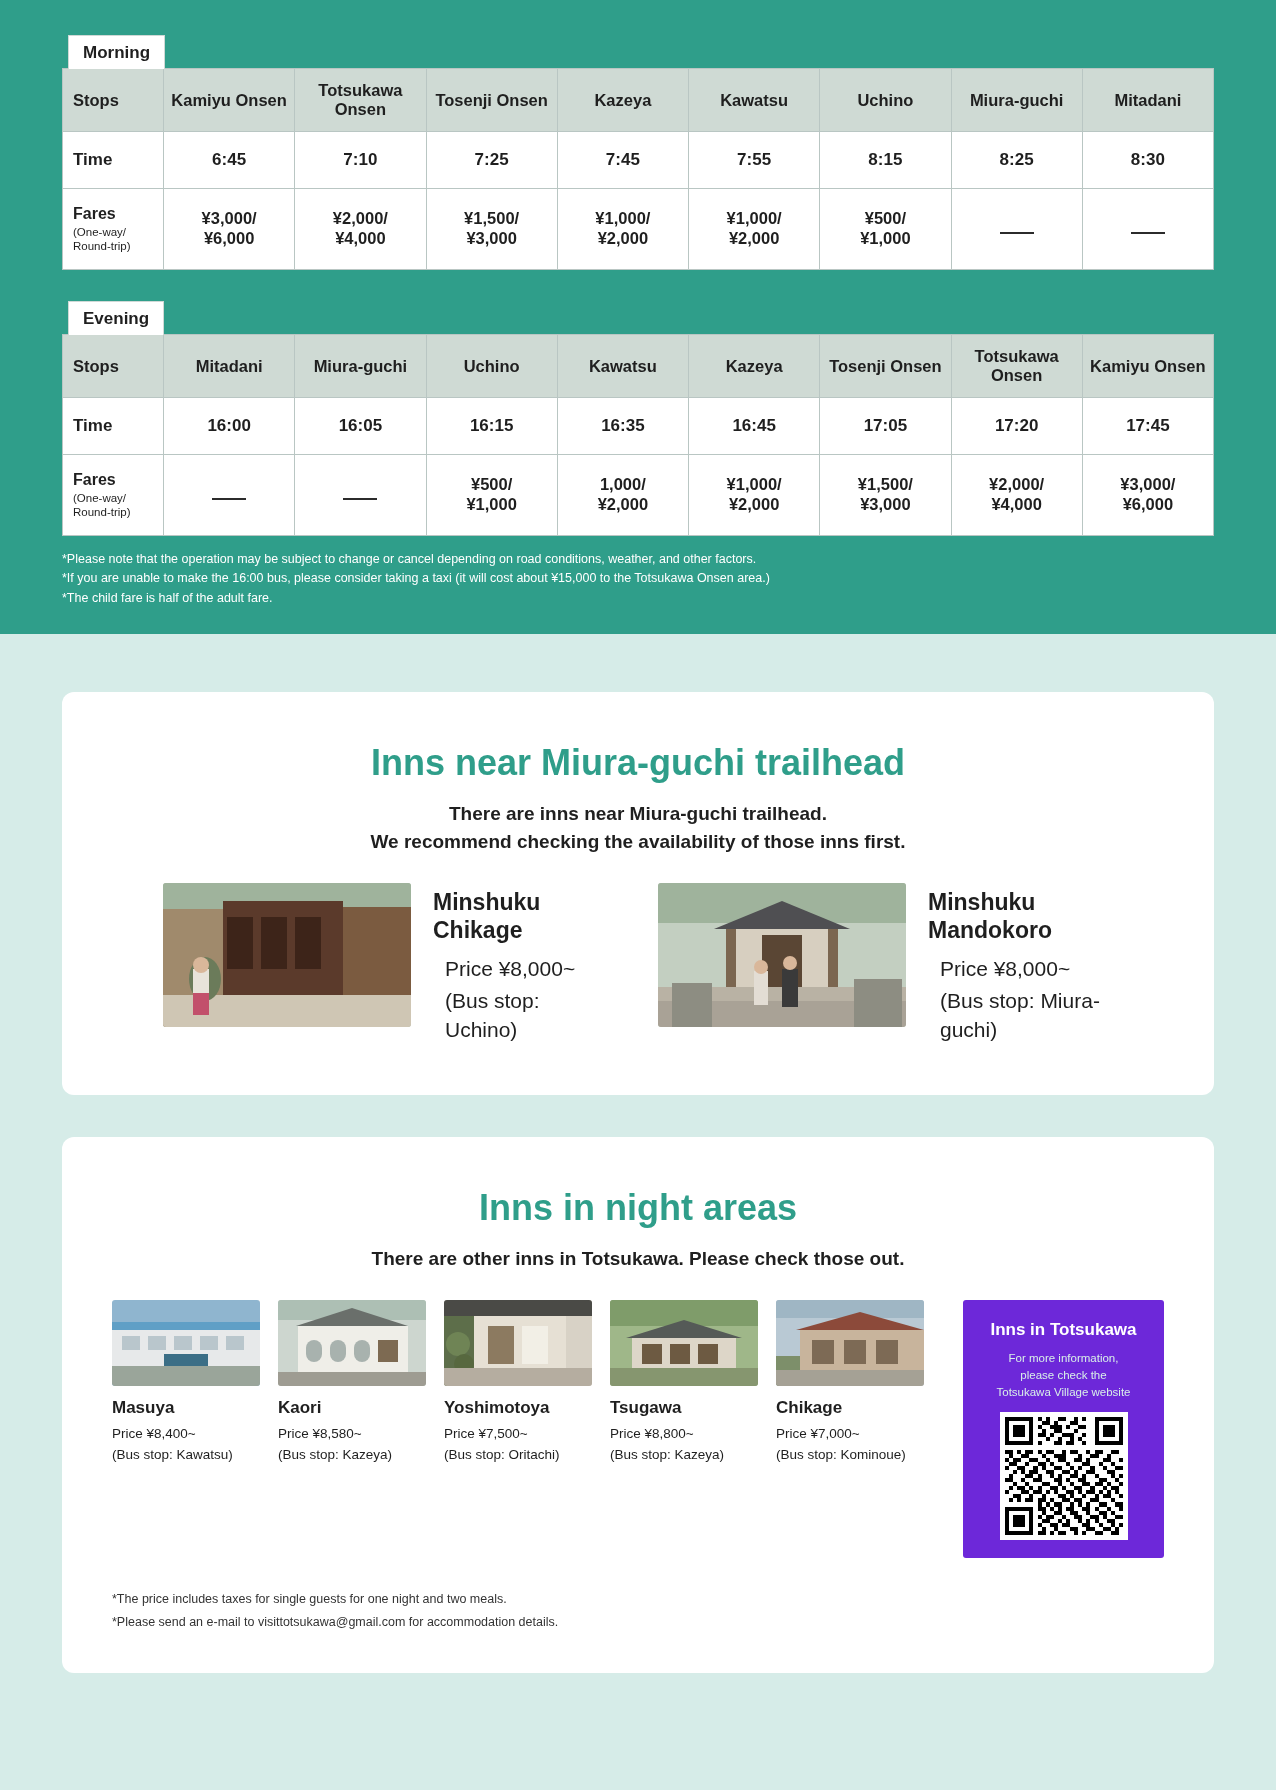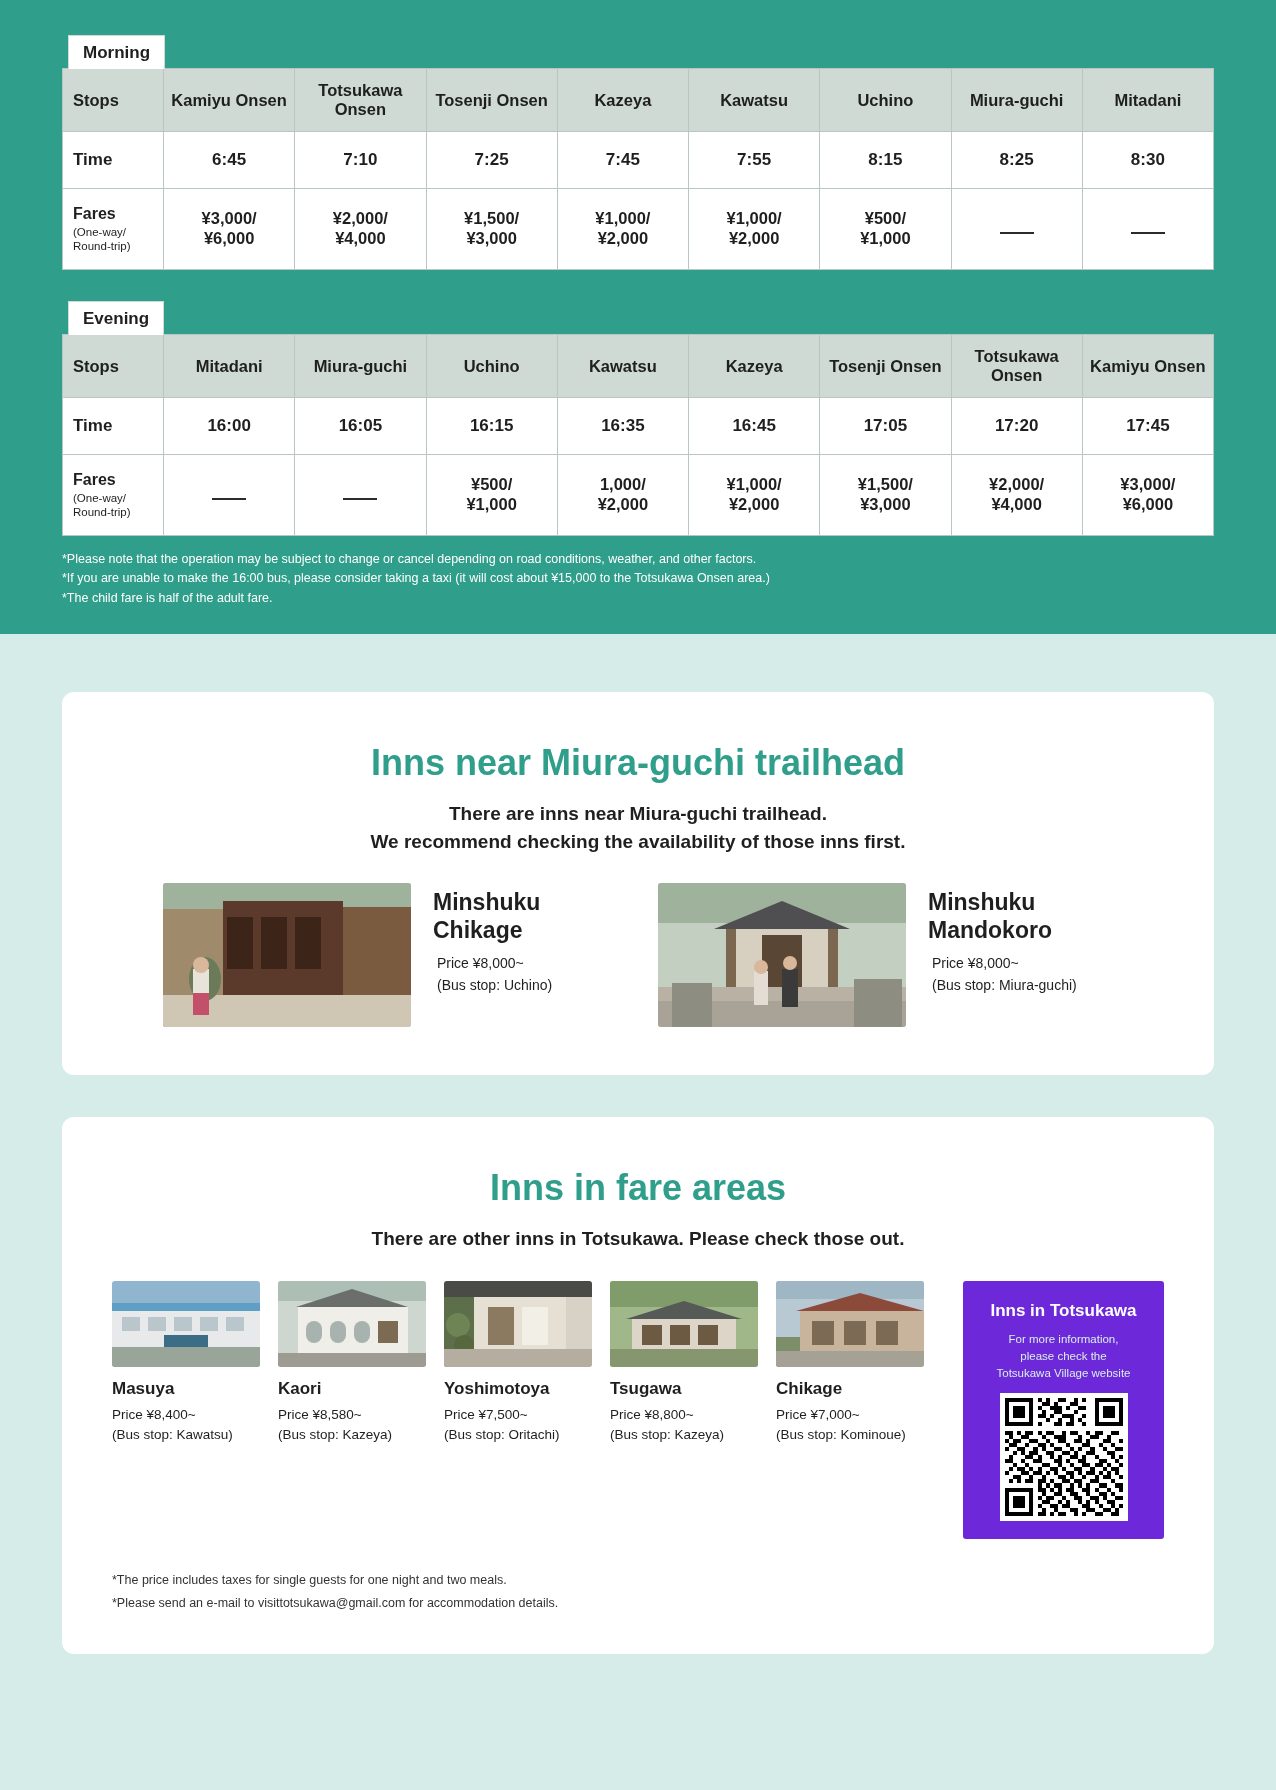--- a/index.html
+++ b/index.html
@@ -159,22 +159,22 @@
     position: relative;
   }
   .inn-text h3 {
     margin: 6px 0 10px 0;
     font-size: 23px;
     font-weight: bold;
     color: #1f1f1f;
     line-height: 1.2;
   }
   .inn-text p {
-    margin: 2px 4px;
-    font-size: 14px;
+    margin: 2px 12px;
+    font-size: 21px;
     color: #1f1f1f;
     line-height: 1.4;
   }
 
   
   .grid-wrap {
     display: flex;
     gap: 18px;
     margin-top: 24px;
     align-items: flex-start;
@@ -406,21 +406,21 @@
           <h3>Minshuku Mandokoro</h3>
           <p>Price ¥8,000~</p>
           <p>(Bus stop: Miura-guchi)</p>
         </div>
       </div>
 
     </div>
   </section>
 
   <section class="card card-2">
-    <h2 class="card-title">Inns in fare areas</h2>
+    <h2 class="card-title">Inns in night areas</h2>
     <div class="card-sub">There are other inns in Totsukawa. Please check those out.</div>
 
     <div class="grid-wrap">
       <div class="grid-items">
 
         <div class="grid-item">
           <div class="photo-s">
             <svg class="ph" viewBox="0 0 148 86" preserveAspectRatio="none" aria-hidden="true">
               <rect width="148" height="86" fill="#8fb5cf"></rect>
               <rect x="0" y="22" width="148" height="44" fill="#e7e9ea"></rect>

